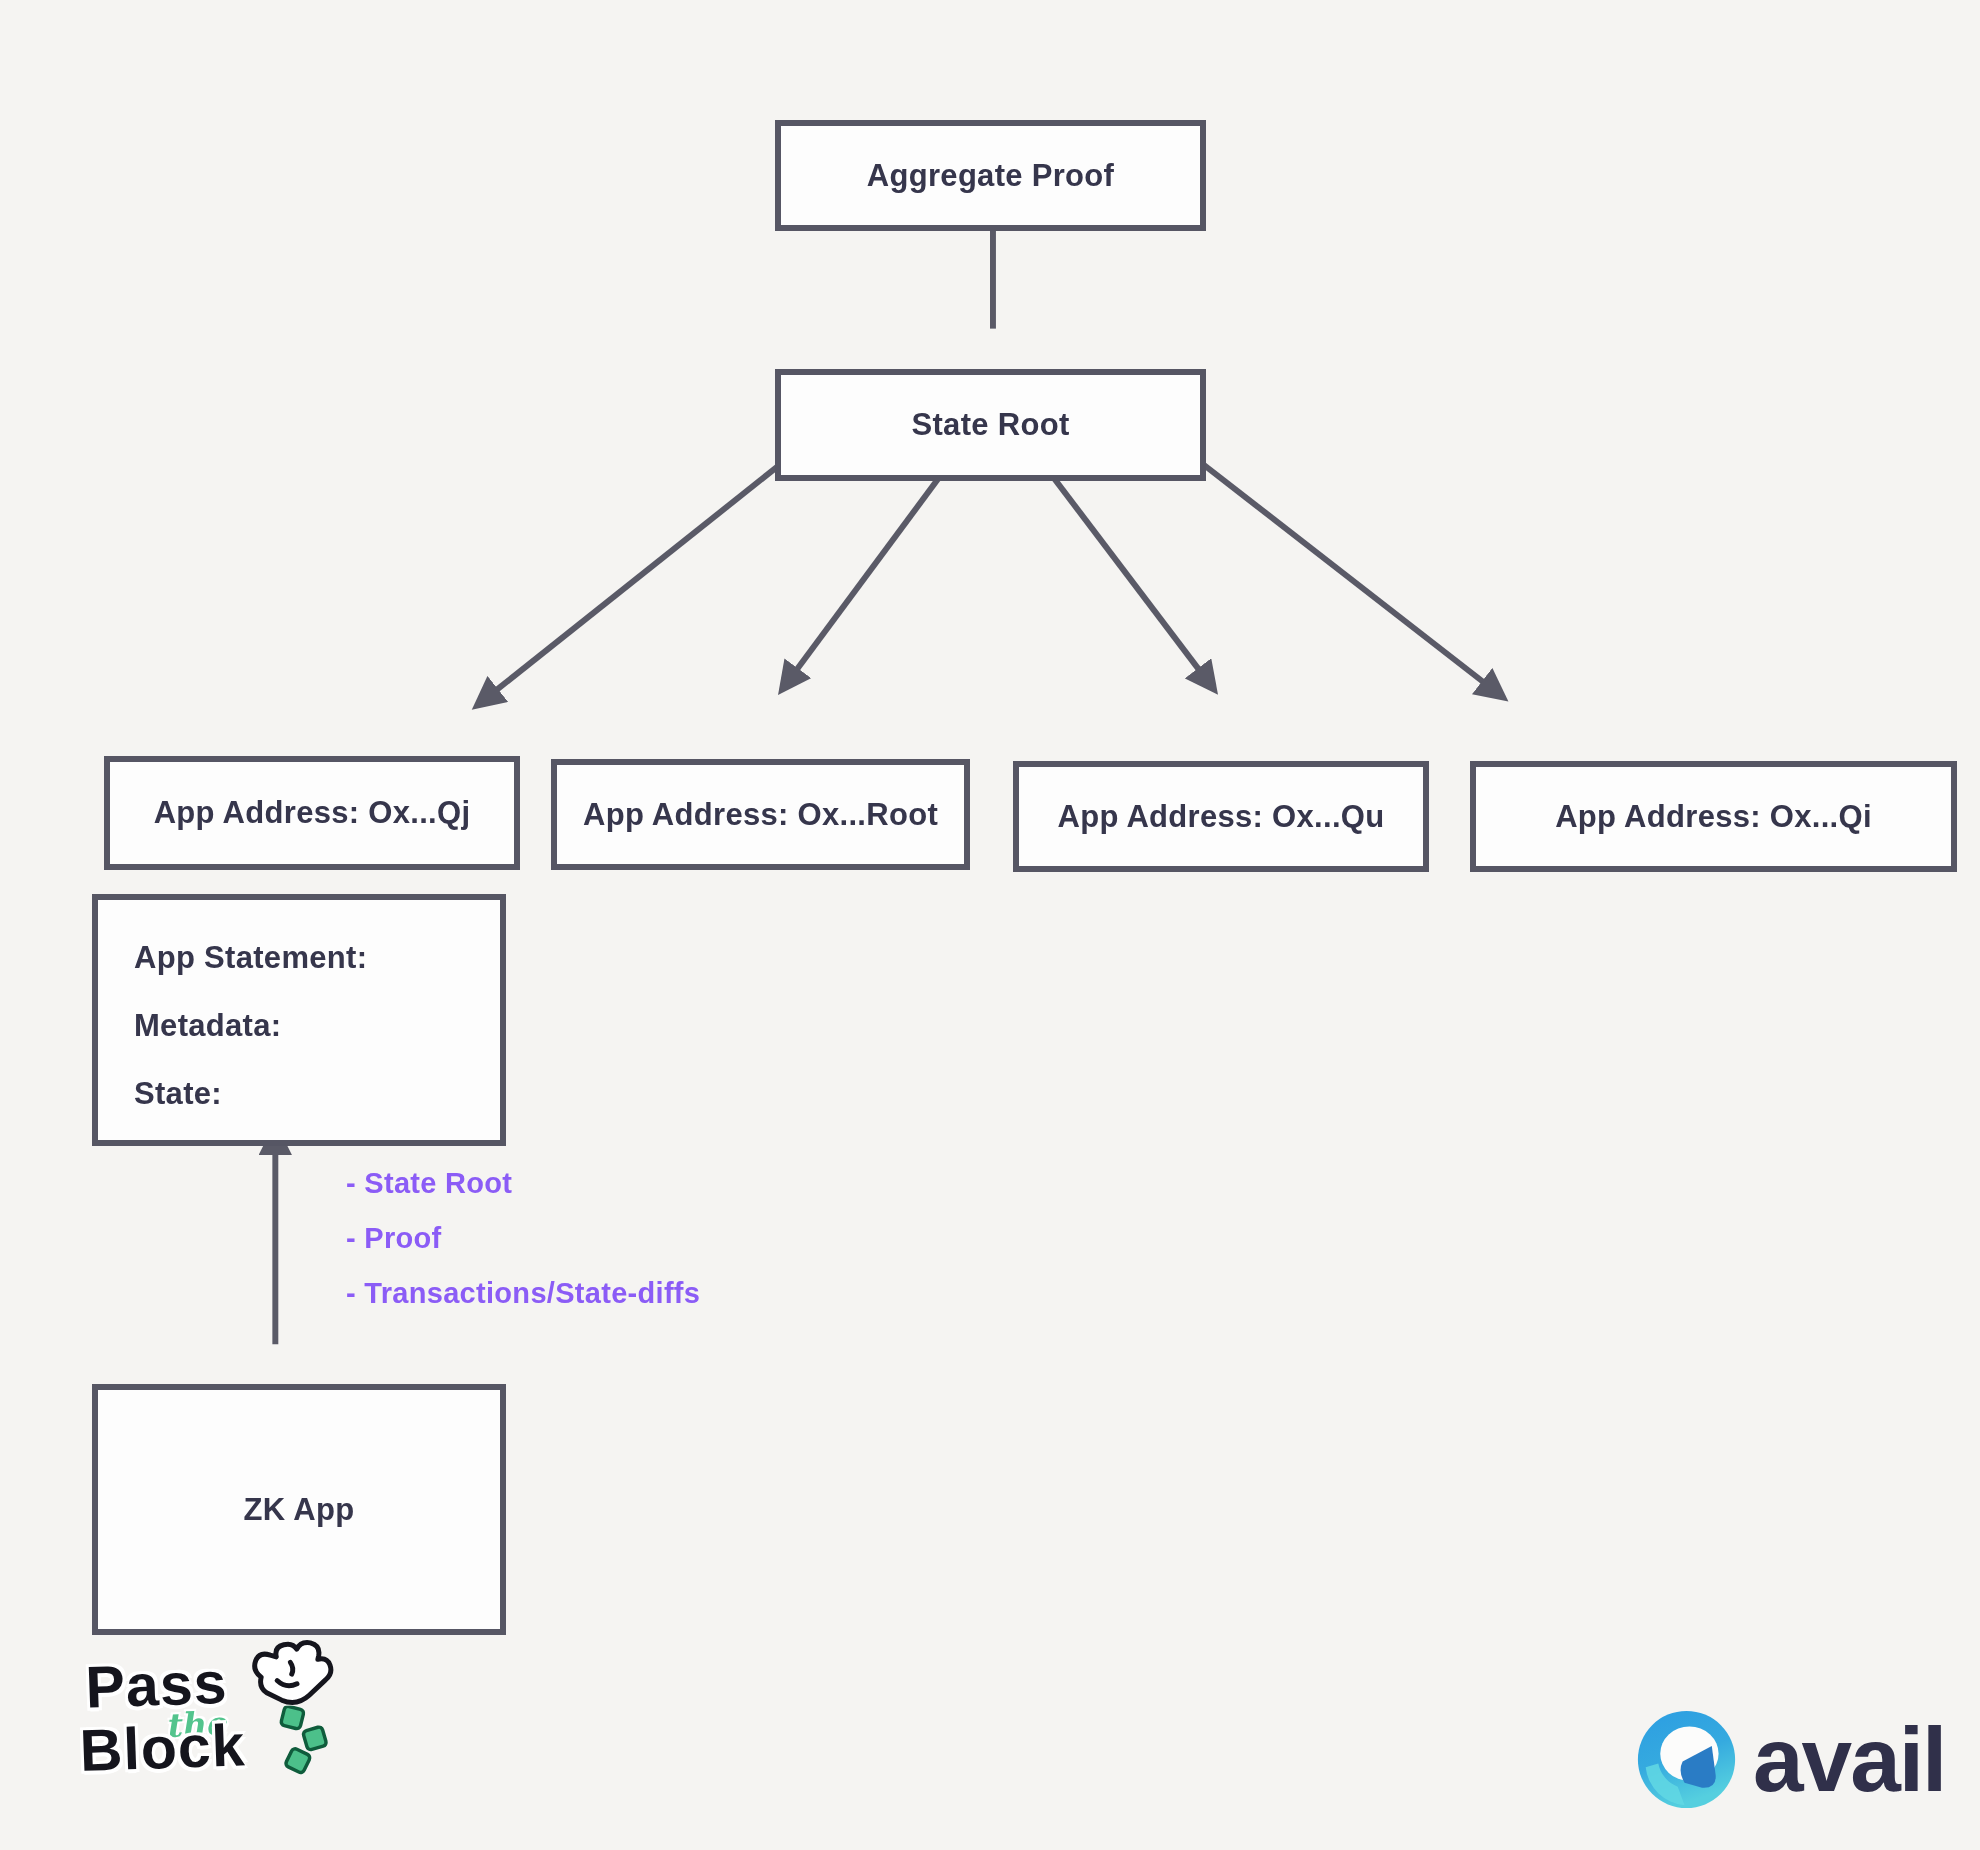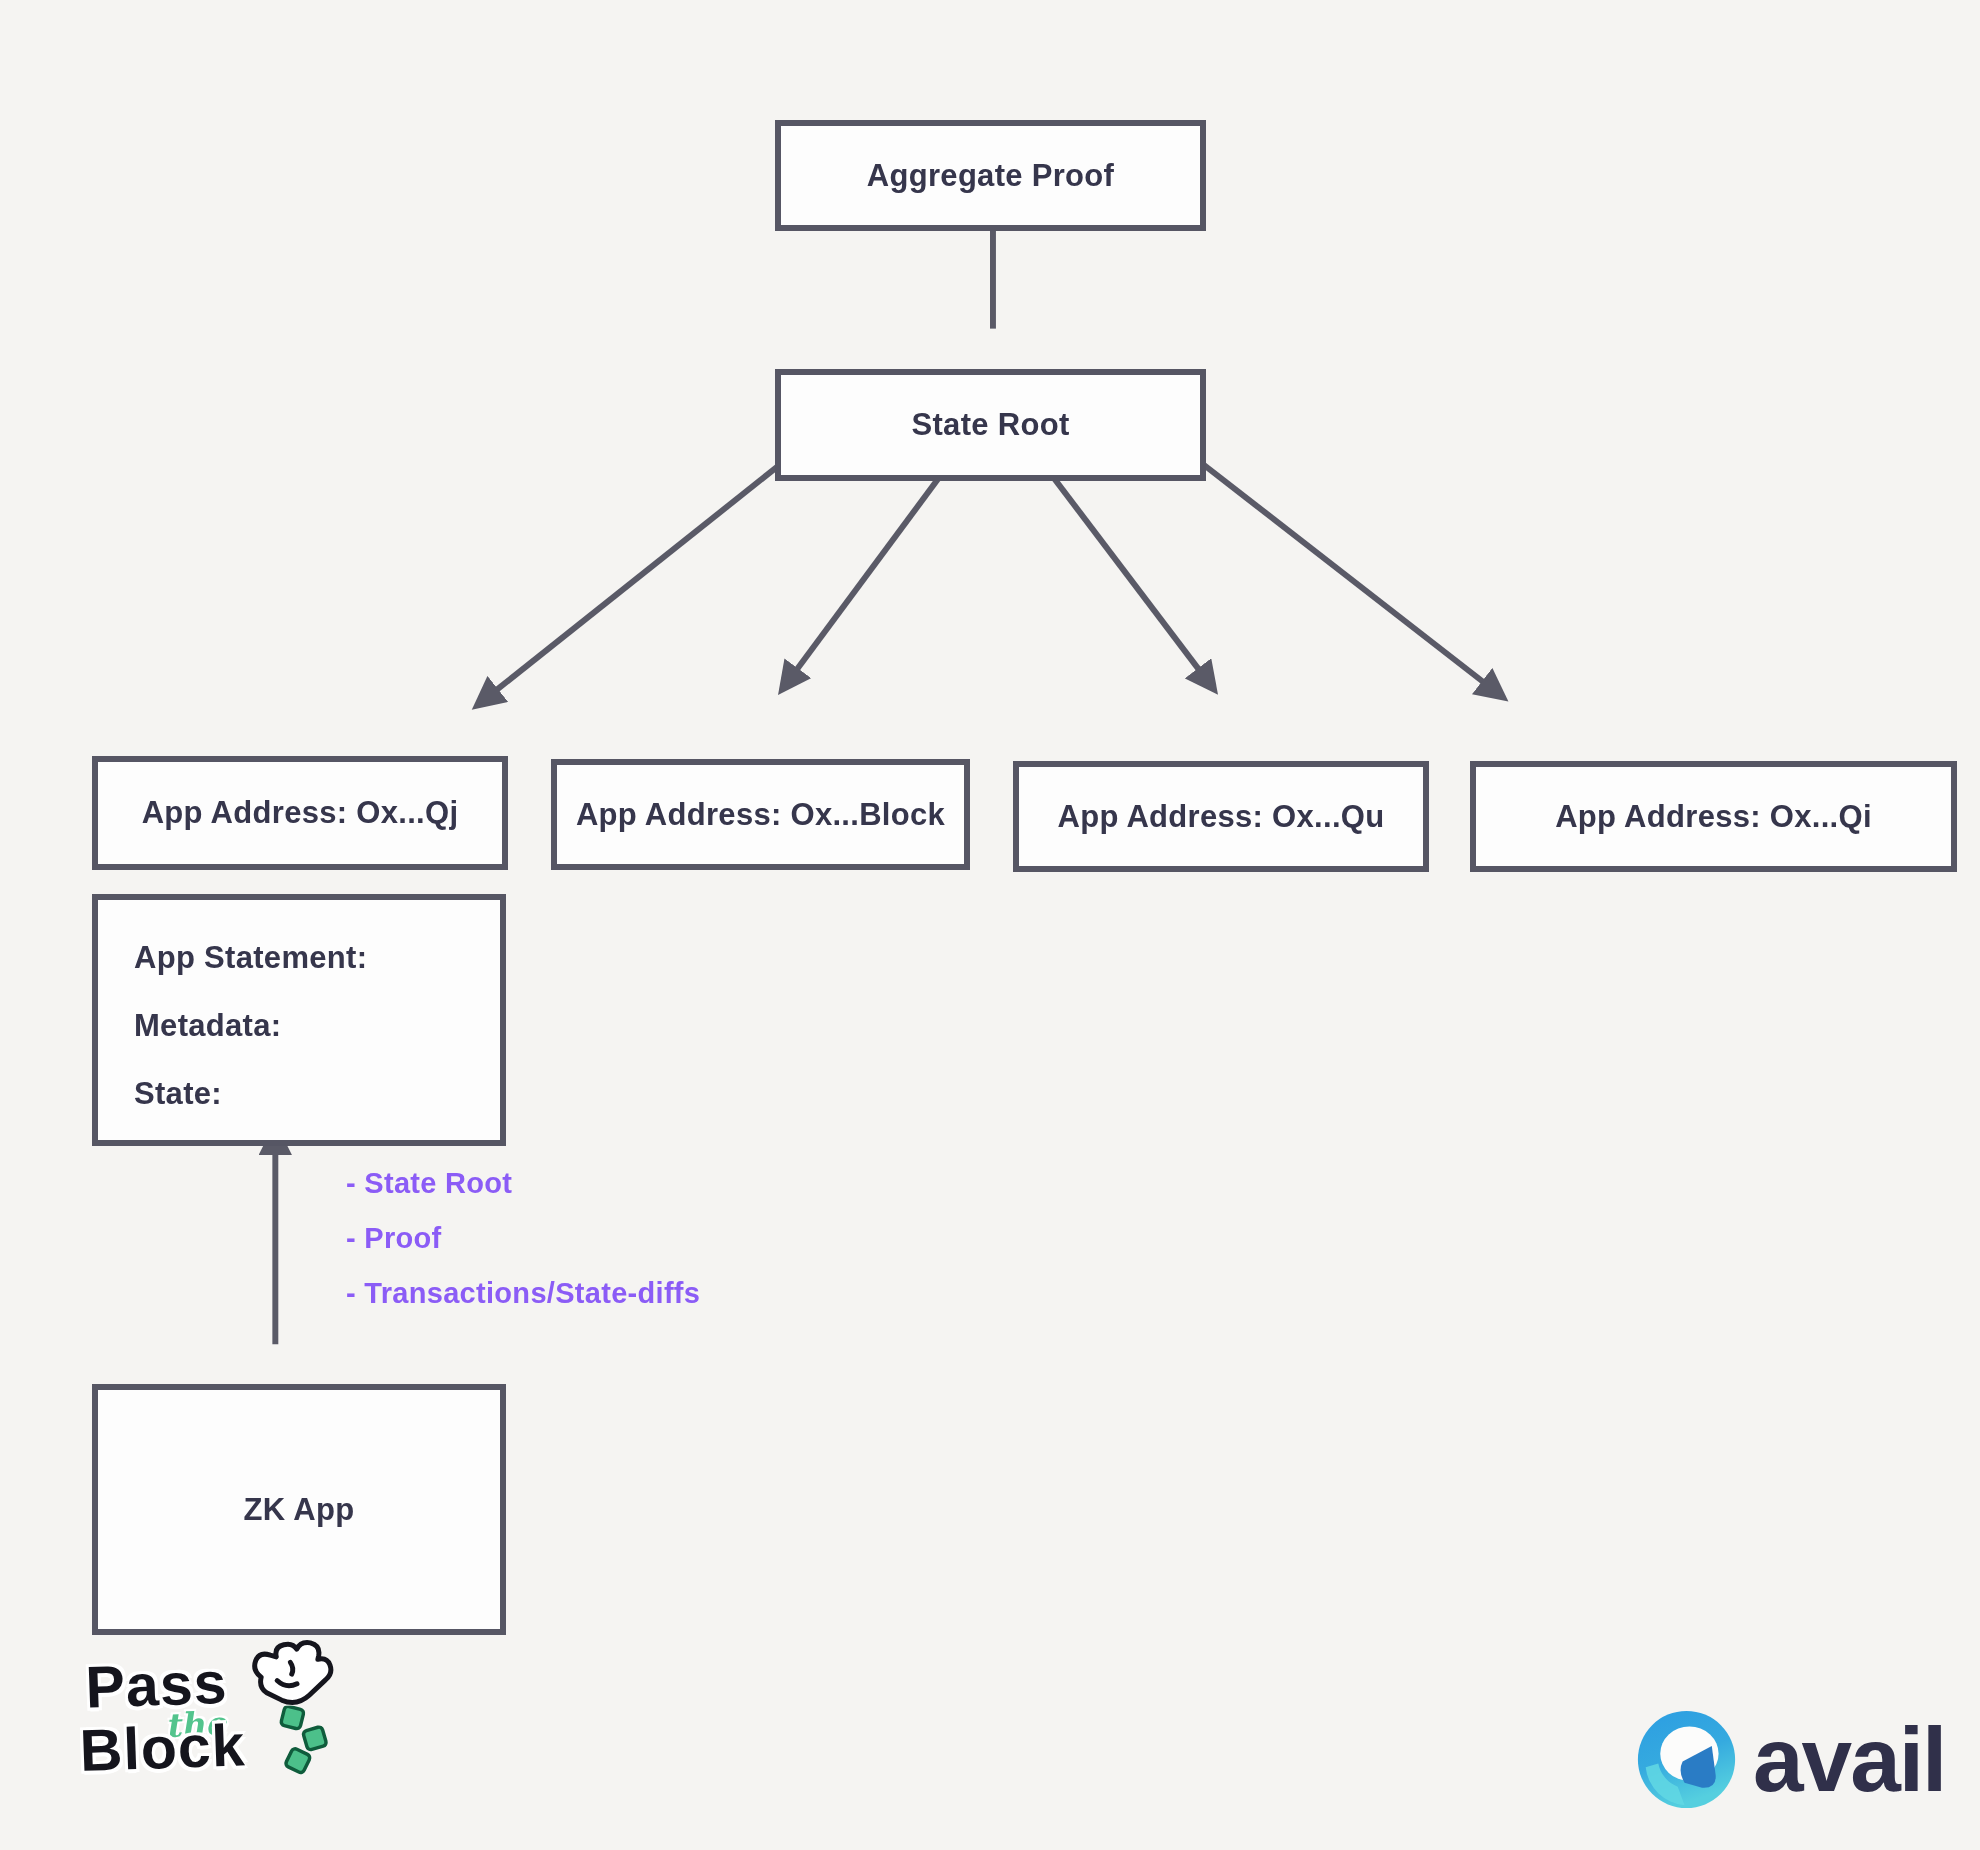--- a/index.html
+++ b/index.html
@@ -8,21 +8,21 @@
     font-family:"Liberation Sans",sans-serif;overflow:hidden;
   }
   svg.edges{position:absolute;left:0;top:0;pointer-events:none;}
   .node{
     position:absolute;background:#fdfdfd;border:6px solid #565664;box-sizing:border-box;
     display:flex;align-items:center;justify-content:center;
     color:#36364c;font-weight:700;font-size:31px;letter-spacing:0.3px;margin-top:40px;
   }
   #n-agg  {left:775px; top:80px;  width:431px; height:111px;}
   #n-root {left:775px; top:329px; width:431px; height:112px;}
-  #n-app1 {left:92px;  top:716px; width:416px; height:114px;}
+  #n-app1 {left:104px;  top:716px; width:416px; height:114px;}
   #n-app2 {left:551px; top:719px; width:419px; height:111px;}
   #n-app3 {left:1013px;top:721px; width:416px; height:111px;}
   #n-app4 {left:1470px;top:721px; width:487px; height:111px;}
   #n-stmt {left:92px;  top:854px; width:414px; height:252px;
            display:block;padding:40px 0 0 36px;}
   #n-zk   {left:92px;  top:1344px;width:414px; height:251px;}
   .stmt-line{height:68px;font-size:31px;font-weight:700;color:#36364c;}
   .bullets{
     position:absolute;left:346px;top:1156px;
     font-size:29px;font-weight:700;color:#8b5cf6;line-height:55px;letter-spacing:0.3px;
@@ -77,21 +77,21 @@
 
   <div class="node" id="n-root">
     <span>State Root</span>
   </div>
 
   <div class="node" id="n-app1">
     <span>App Address: Ox...Qj</span>
   </div>
 
   <div class="node" id="n-app2">
-    <span>App Address: Ox...Block</span>
+    <span>App Address: Ox...Root</span>
   </div>
 
   <div class="node" id="n-app3">
     <span>App Address: Ox...Qu</span>
   </div>
 
   <div class="node" id="n-app4">
     <span>App Address: Ox...Qi</span>
   </div>
 

